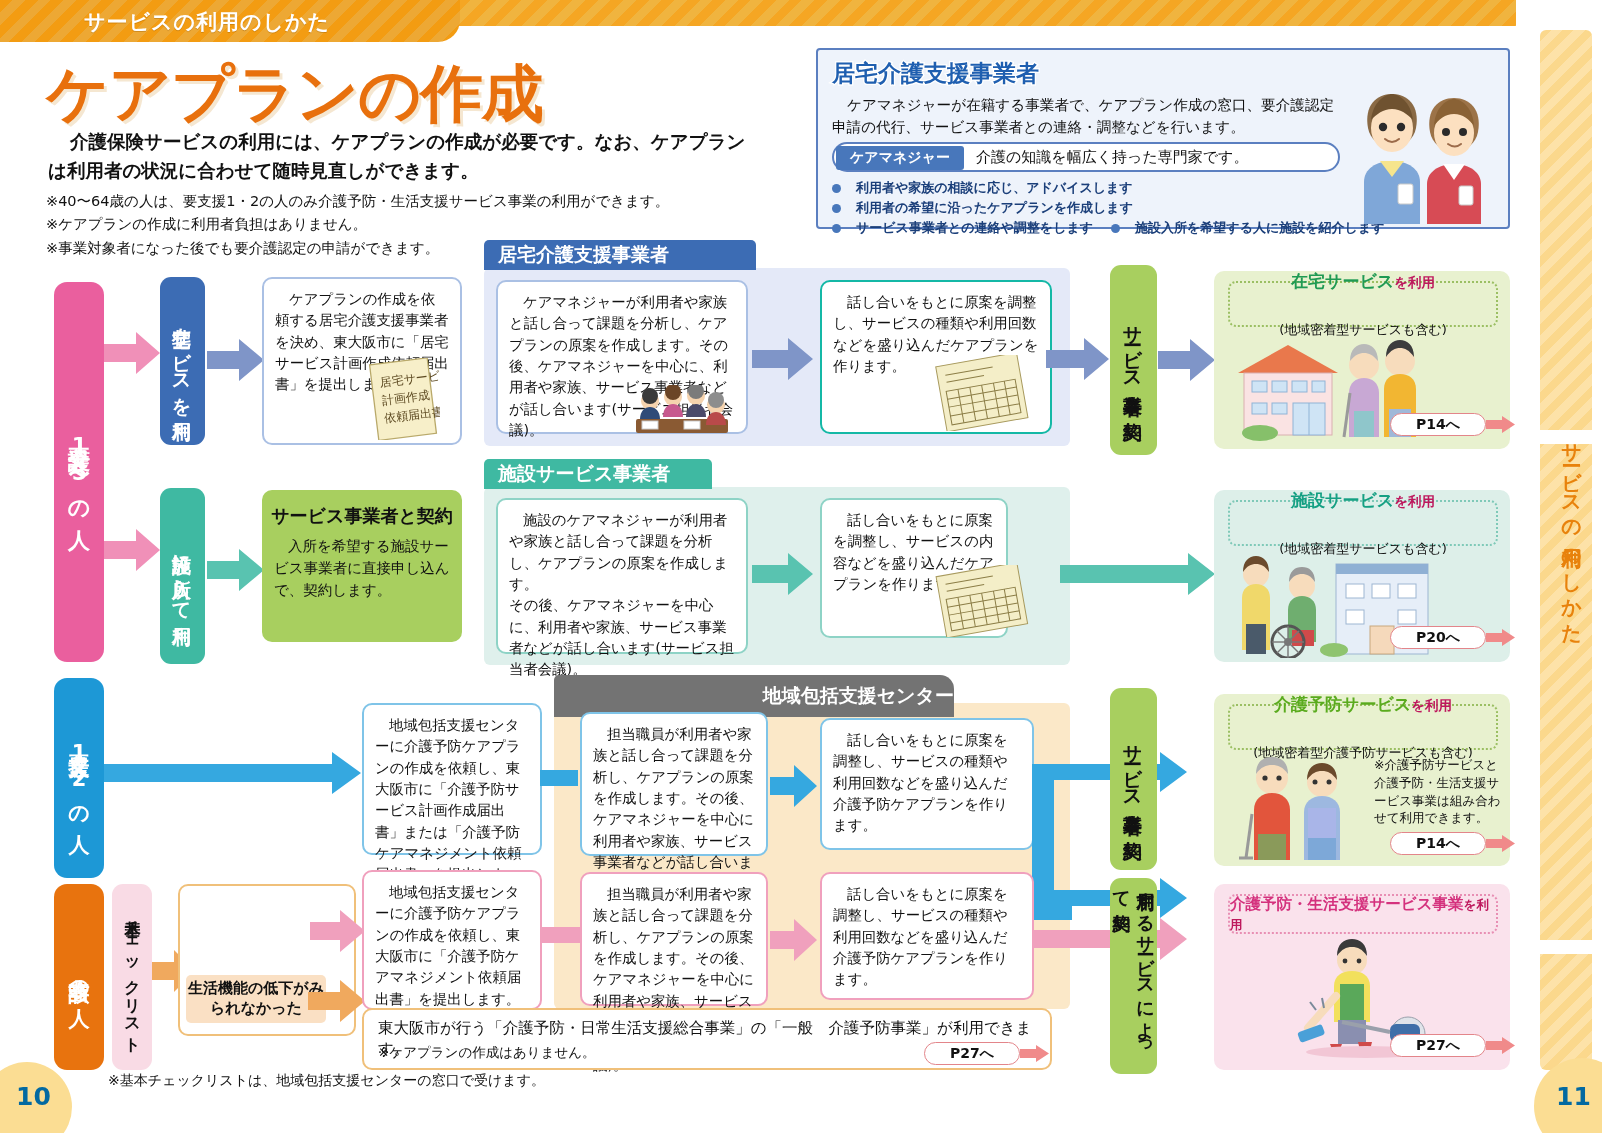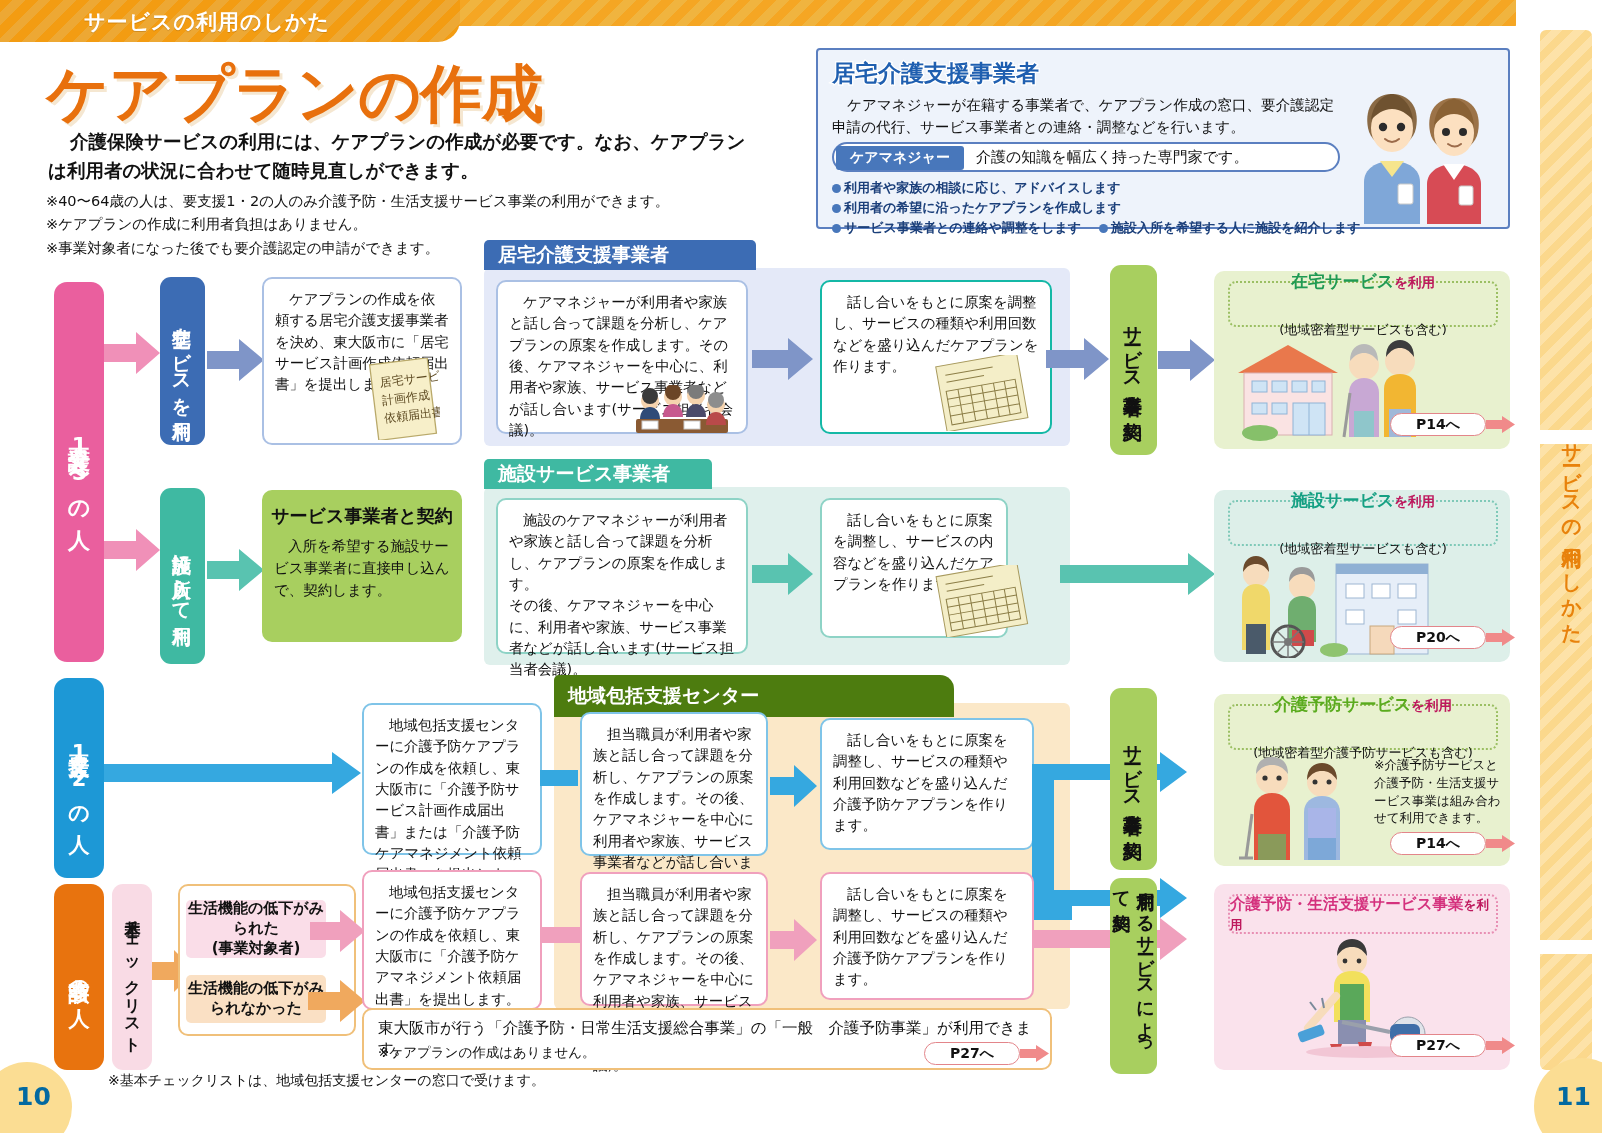--- a/index.html
+++ b/index.html
@@ -86,21 +86,21 @@
     color:#fff; font-size:14px; font-weight:bold;
     display:flex; align-items:center; justify-content:center;
   }
   .cm-desc {
     position:absolute; left:142px; top:4px;
     font-size:15px; color:#111;
   }
   .bullets { position:absolute; left:14px; top:128px; width:680px; }
   .bullet {
     font-size:13px; color:#1b3f7a; font-weight:bold; line-height:1.55;
-    display:flex; align-items:center; gap:3px;
+    display:flex; align-items:center; gap:15px;
   }
   .bullet .dot {
     width:9px; height:9px; border-radius:50%; background:#4877bb;
     display:inline-block; flex:none;
   }
   .bullet-inline { display:flex; gap:18px; }
 
   
   .panel-people { position:absolute; right:8px; top:22px; width:160px; height:152px; }
 
@@ -490,21 +490,21 @@
 
   <svg class="arrow" style="left:104px; top:750px;" width="258" height="46" viewBox="0 0 258 46">
     <path d="M0 14h228V2l29 21-29 21V32H0z" fill="#35a8e0"></path>
   </svg>
 
   <div class="tbox" style="left:362px; top:703px; width:180px; height:152px; border:2.4px solid #7fc4e8;">
     <p>地域包括支援センターに介護予防ケアプランの作成を依頼し、東大阪市に「介護予防サービス計画作成届出書」または「介護予防ケアマネジメント依頼届出書」を提出します。</p>
   </div>
 
   <div class="sec-wrap" style="left:554px; top:703px; width:516px; height:306px; background:#fbe8c8;"></div>
-  <div class="sec-header" style="left:554px; top:675px; width:400px; height:42px; background:#4d7c0f; border-radius:5px 14px 0 0;">
+  <div class="sec-header" style="left:554px; top:675px; width:400px; height:42px; background:#737373; border-radius:5px 14px 0 0;justify-content:flex-end;">
     <span>地域包括支援センター</span>
   </div>
 
   <svg class="arrow" style="left:540px; top:762px;" width="38" height="32" viewBox="0 0 38 32">
     <rect x="0" y="8" width="38" height="16" fill="#35a8e0"></rect>
   </svg>
 
   <div class="tbox" style="left:580px; top:712px; width:188px; height:144px; border:2px solid #7fc4e8;">
     <p>担当職員が利用者や家族と話し合って課題を分析し、ケアプランの原案を作成します。その後、ケアマネジャーを中心に利用者や家族、サービス事業者などが話し合います(サービス担当者会議)。</p>
   </div>
@@ -570,24 +570,20 @@
   <div class="vbar" style="left:112px; top:884px; width:40px; height:186px; background:#f9dbe5; color:#111; font-size:16px;">
     <span>基本チェックリスト</span>
   </div>
 
   <svg class="arrow" style="left:152px; top:950px;" width="44" height="42" viewBox="0 0 44 42">
     <path d="M0 12h22V0l21 21-21 21V30H0z" fill="#f0a95e"></path>
   </svg>
 
   <div style="position:absolute; left:178px; top:884px; width:178px; height:152px; border:2.4px solid #f0c07a; border-radius:10px; background:#fff;"></div>
 
-  <div style="position:absolute; left:186px; top:900px; width:140px; height:58px; background:#fadde8; border-radius:5px;
-              display:flex; align-items:center; justify-content:center; text-align:center;
-              font-size:15px; font-weight:bold; color:#111; line-height:1.32; white-space:pre-line;">生活機能の低下がみられた
-(事業対象者)</div>
 
   <div style="position:absolute; left:186px; top:975px; width:140px; height:48px; background:#fae0c4; border-radius:5px;
               display:flex; align-items:center; justify-content:center; text-align:center;
               font-size:15px; font-weight:bold; color:#111; line-height:1.32; white-space:pre-line;">生活機能の低下がみられなかった</div>
 
   <svg class="arrow" style="left:310px; top:910px;" width="56" height="42" viewBox="0 0 56 42">
     <path d="M0 12h30V0l25 21-25 21V30H0z" fill="#f0a0bd"></path>
   </svg>
   <svg class="arrow" style="left:308px; top:980px;" width="58" height="42" viewBox="0 0 58 42">
     <path d="M0 12h32V0l25 21-25 21V30H0z" fill="#f0a95e"></path>

